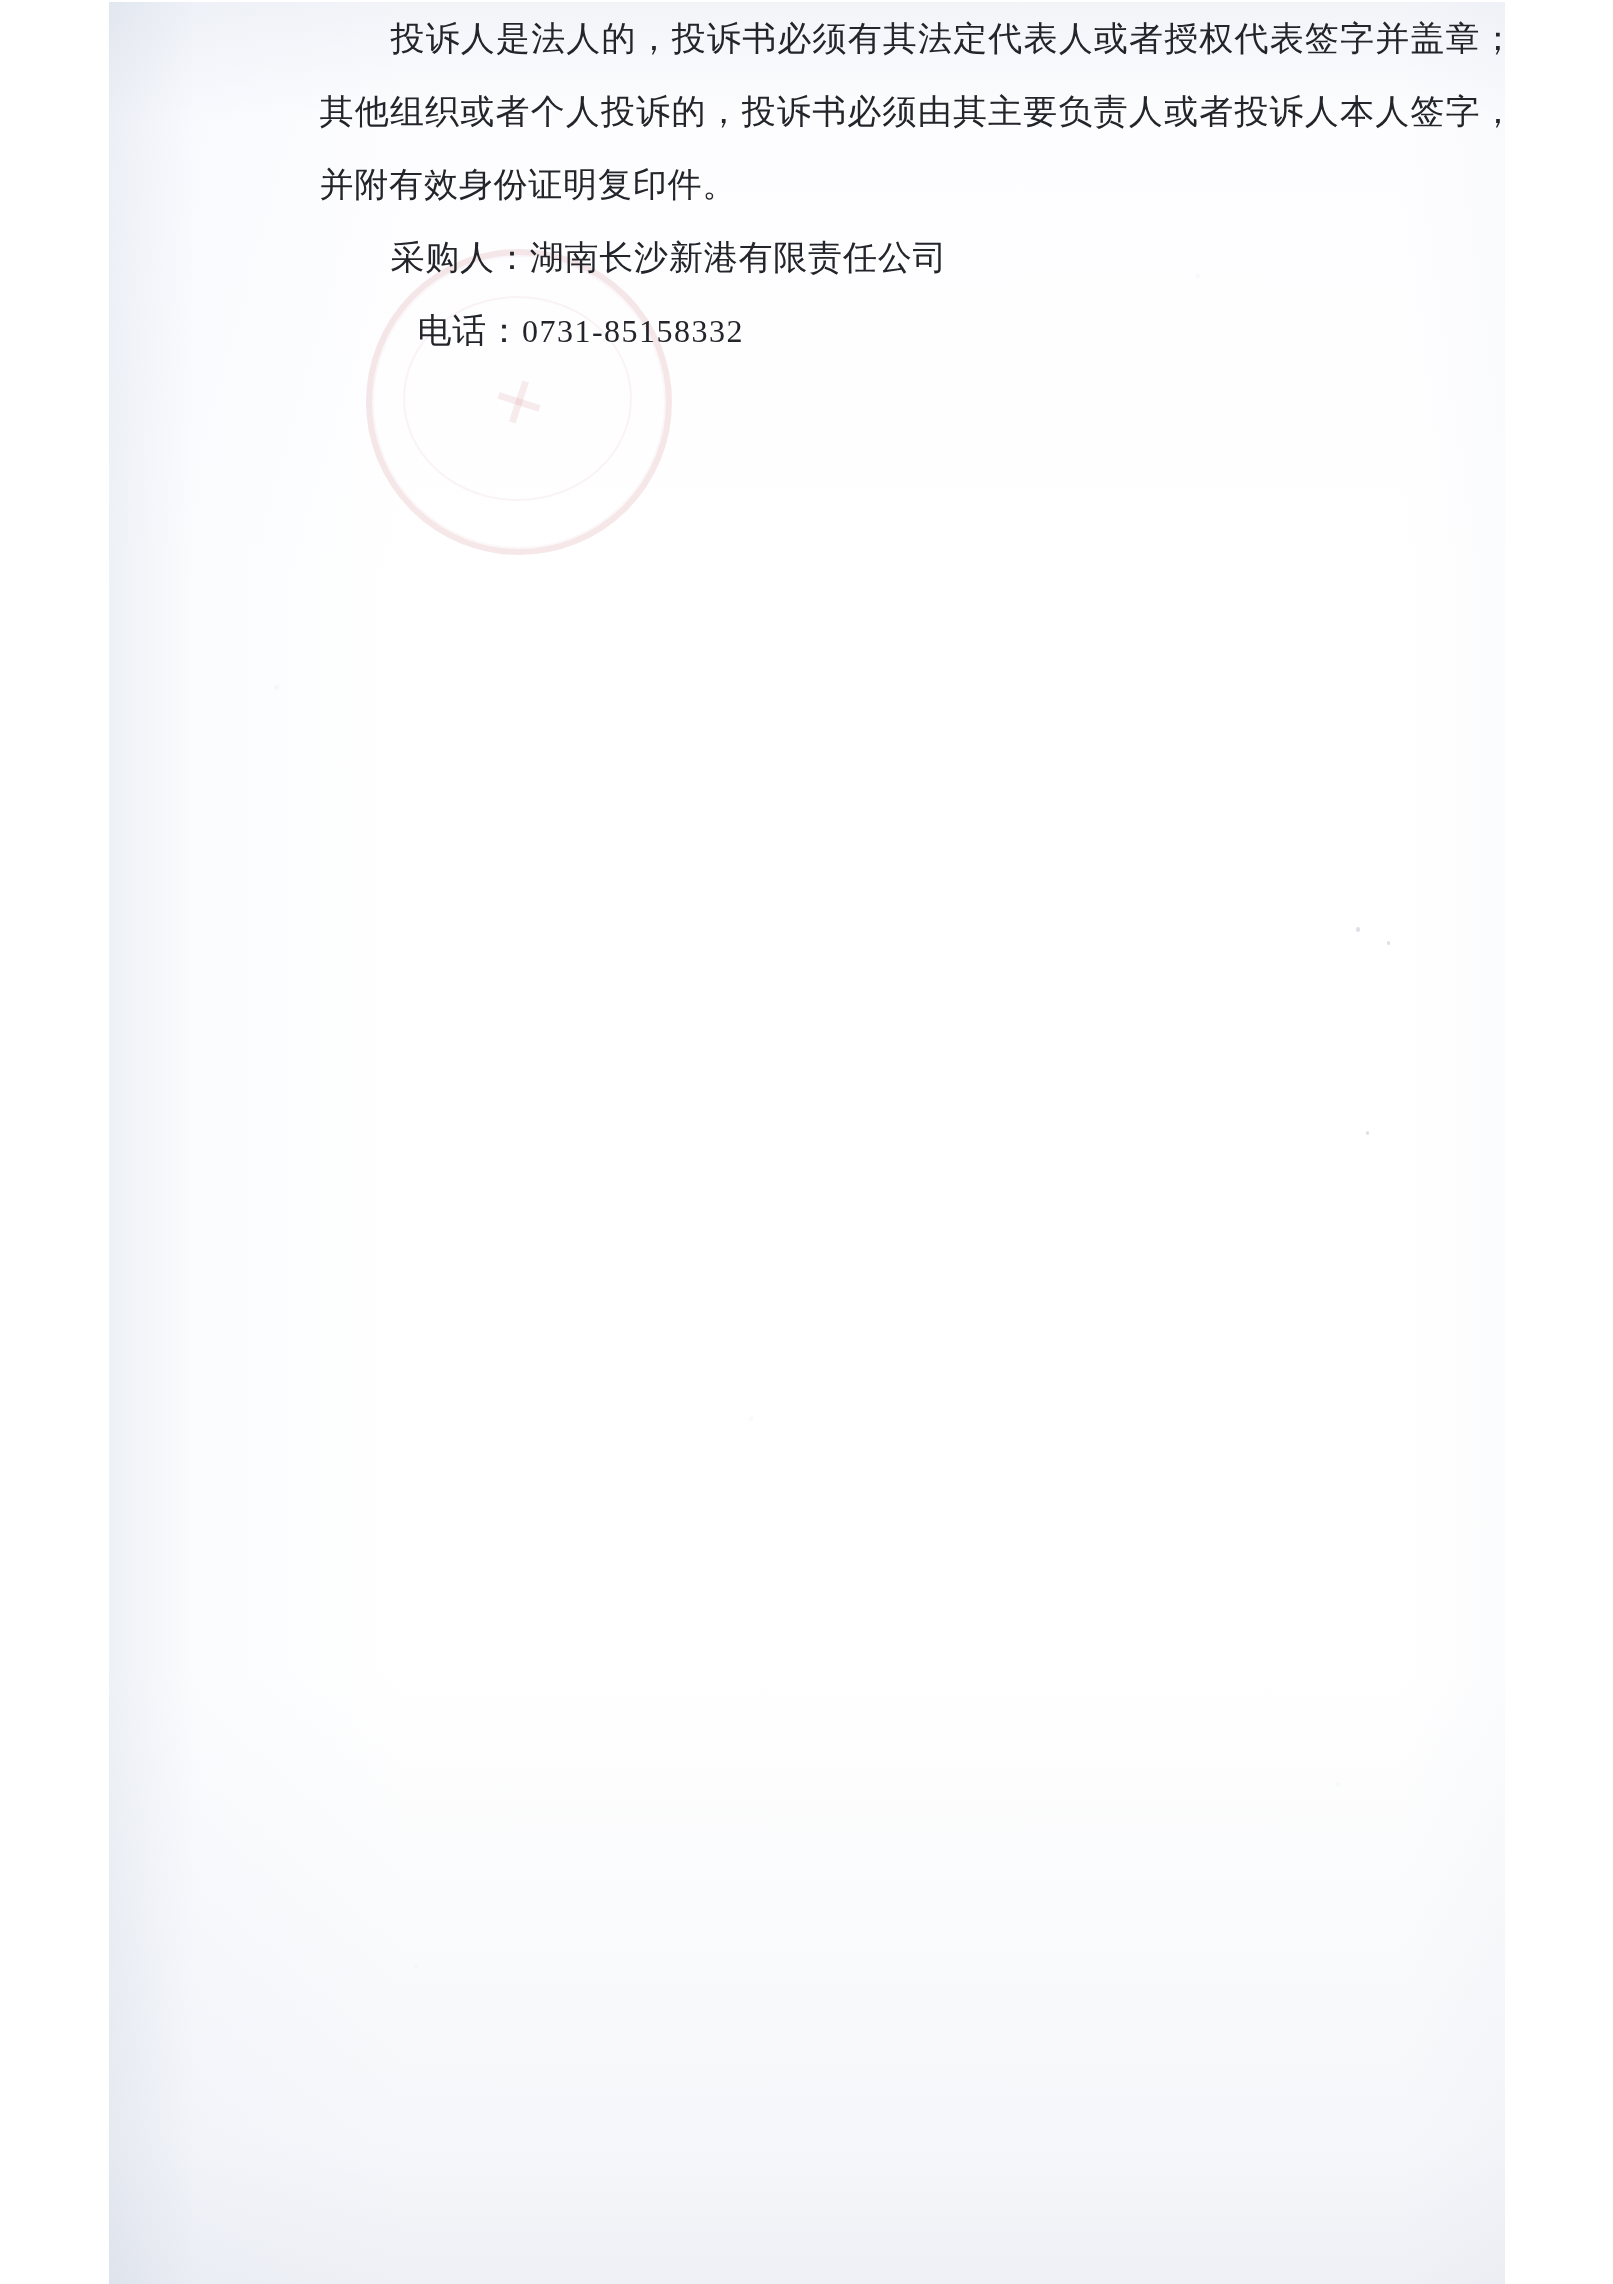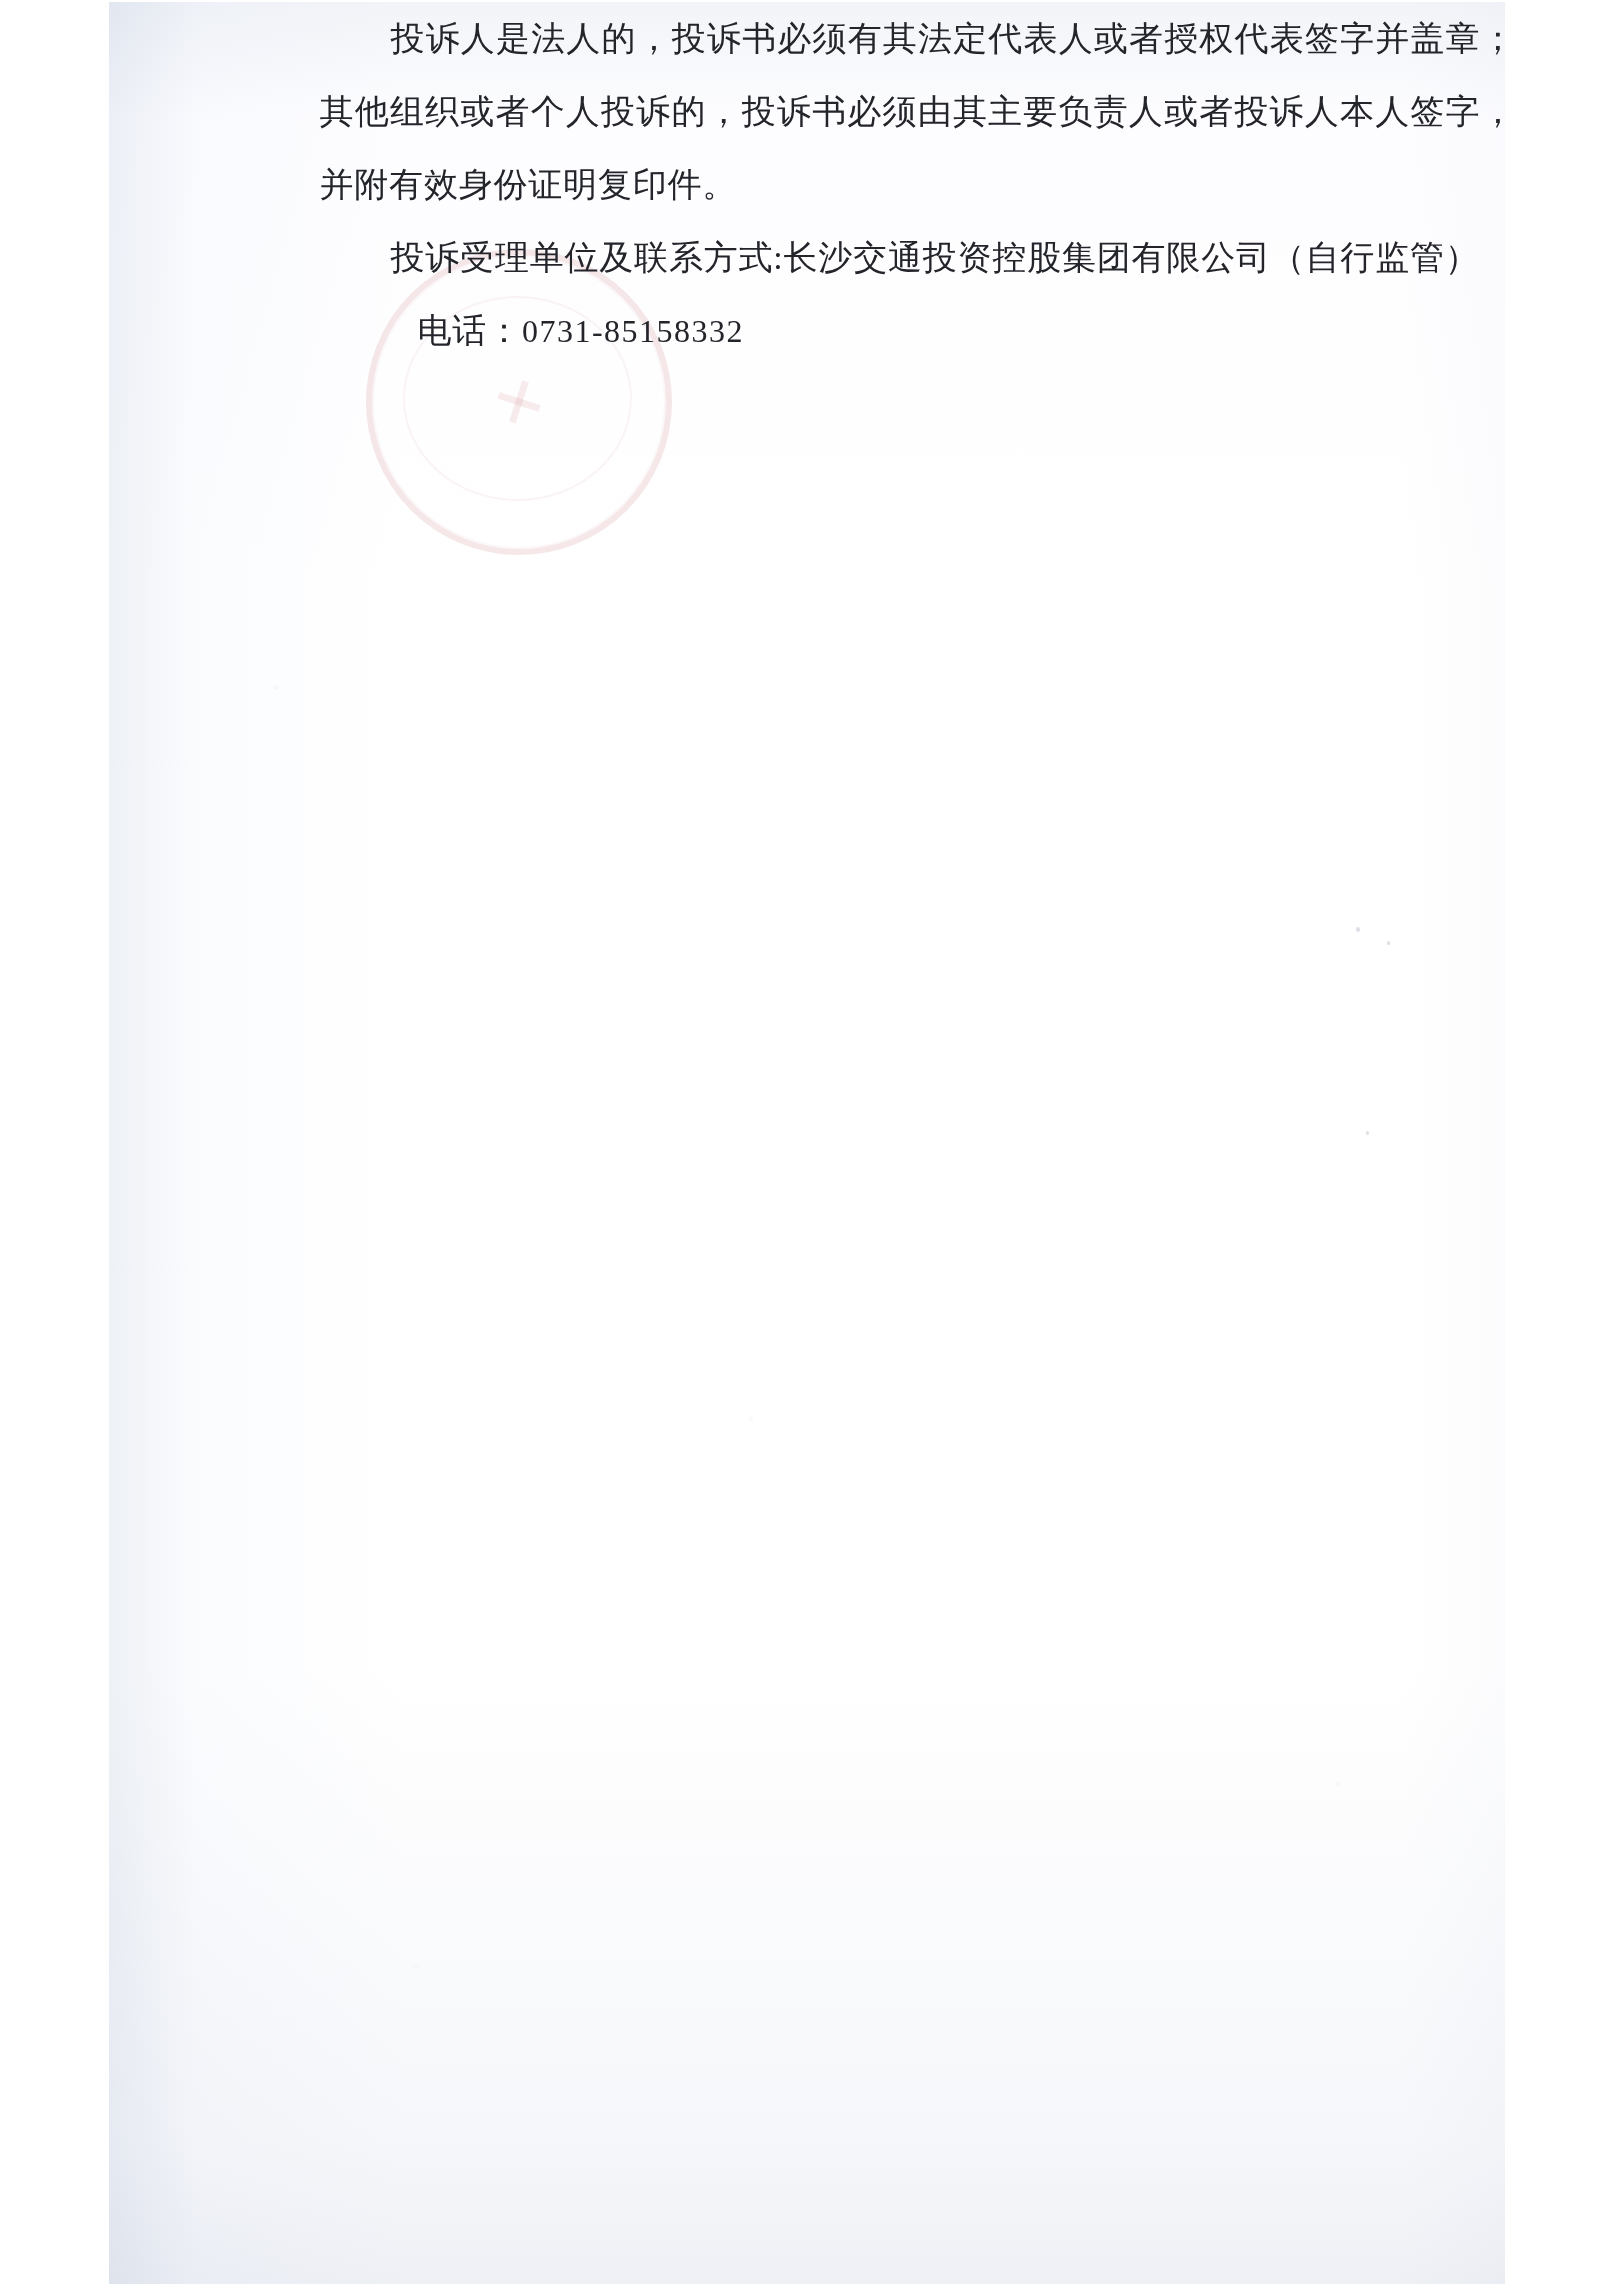--- a/index.html
+++ b/index.html
@@ -127,22 +127,22 @@
   <div class="paper-tint"></div>
   <div class="paper-noise"></div>
 
   <div class="seal-ghost"></div>
   <div class="seal-ghost-2"></div>
 
   <div class="content">
 
     <p class="para indent block-1">投诉人是法人的，投诉书必须有其法定代表人或者授权代表签字并盖章；其他组织或者个人投诉的，投诉书必须由其主要负责人或者投诉人本人签字，并附有效身份证明复印件。</p>
 
+    <p class="para indent block-2">采购人：湖南长沙新港有限责任公司</p>
 
-    <p class="para indent block-3">投诉受理单位及联系方式:长沙交通投资控股集团有限公司（自行监管）</p>
 
     <p class="para phone block-4"><span>电话：</span><span class="num">0731-85158332</span></p>
 
   </div>
 
   <div class="speck" style="left:1247px; top:925px; width:4.9px; height:4.9px;"></div>
   <div class="speck" style="left:1278px; top:939px; width:3.9px; height:3.9px;"></div>
   <div class="speck" style="left:1257px; top:1129px; width:3.9px; height:3.9px;"></div>
 
 </div>

